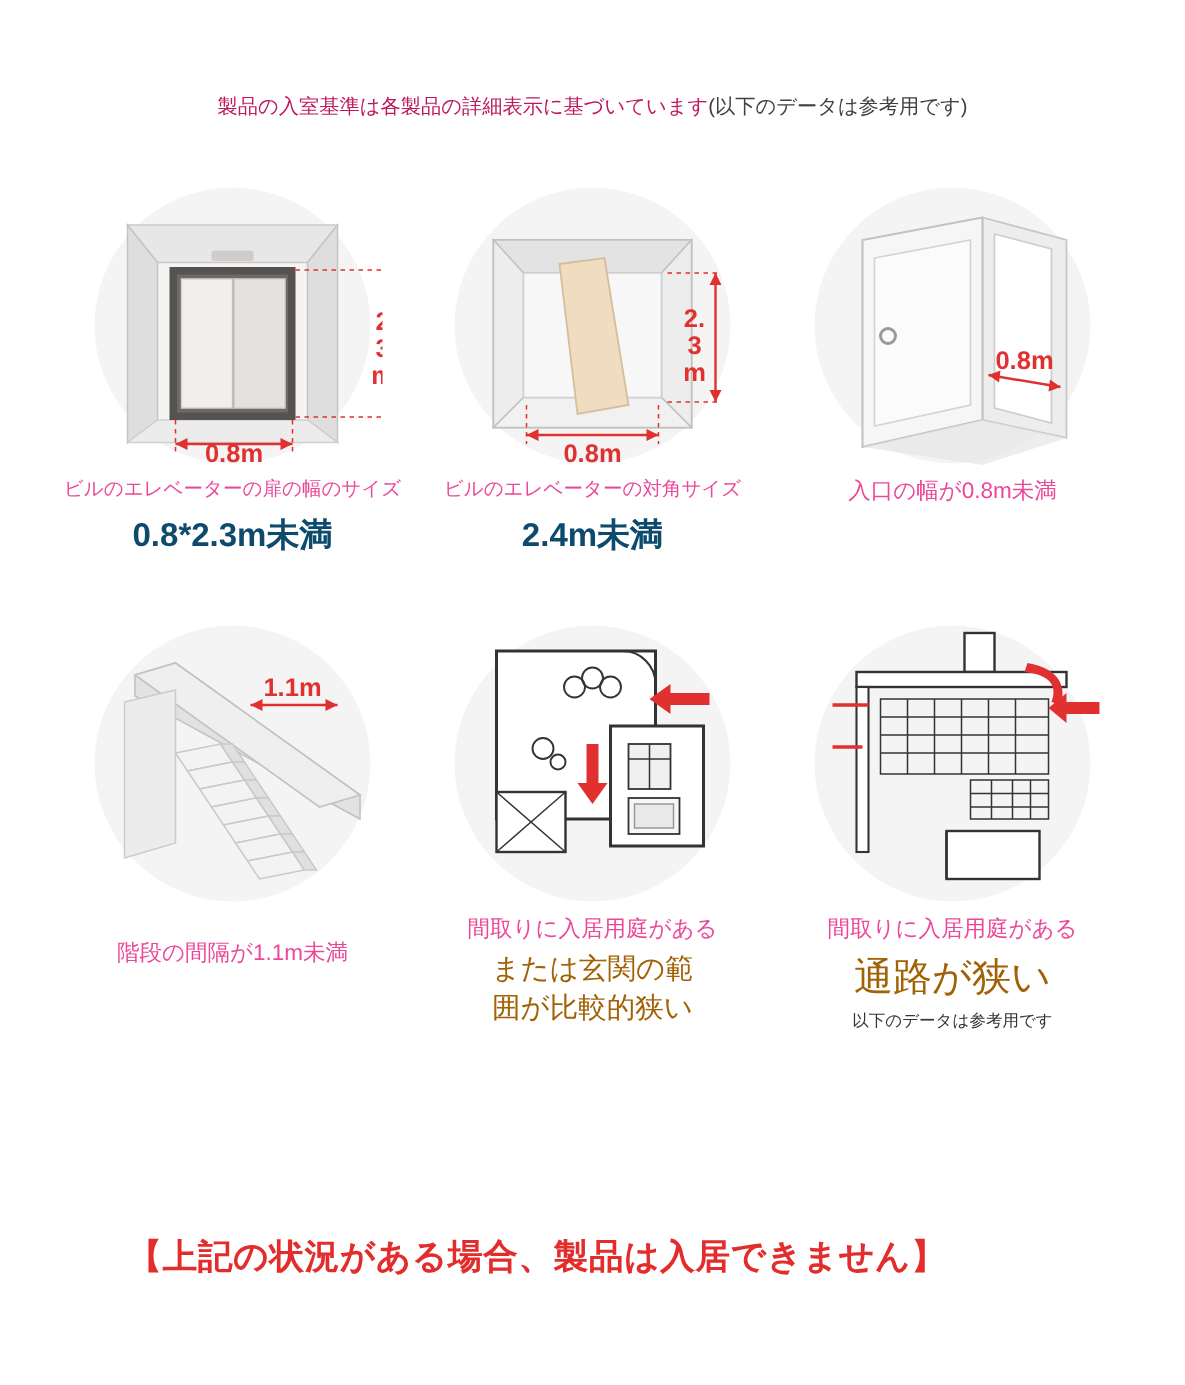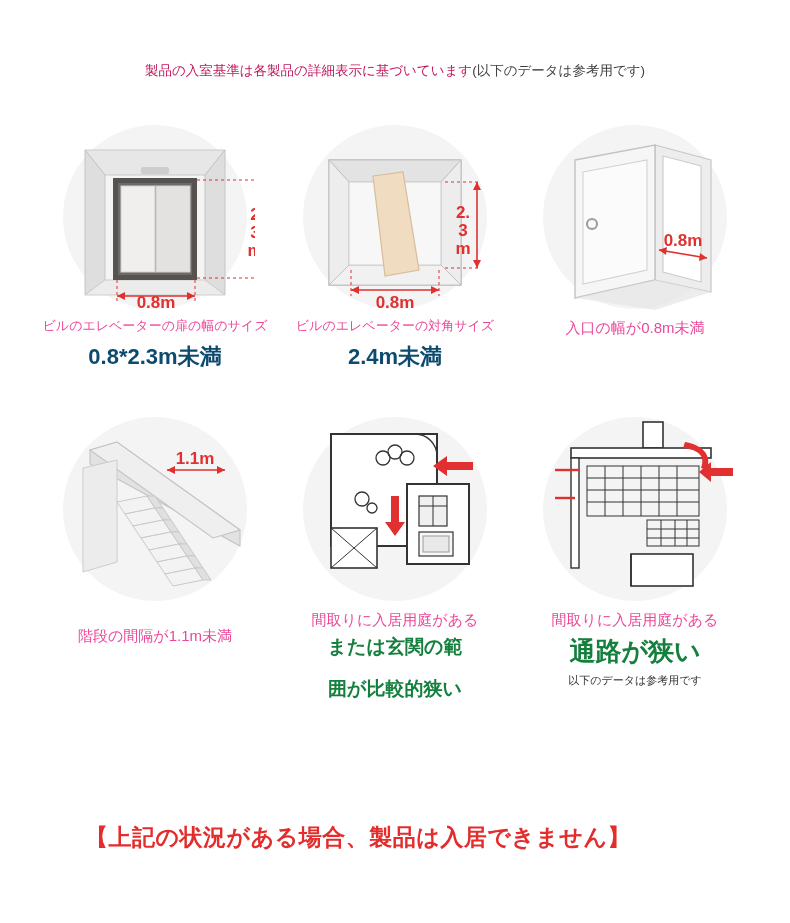--- a/index.html
+++ b/index.html
@@ -89,22 +89,22 @@
   }
   .cap-big {
     font-size: 22px;
     font-weight: bold;
     color: #0c4a6e;
     line-height: 1.35;
     margin-top: 6px;
   }
   .cap-mid {
     font-size: 19px;
-    font-weight: bold;
-    color: #15803d;
+    font-weight: normal;
+    color: #a16207;
     line-height: 1.35;
     margin-top: 4px;
   }
   .cap-tiny {
     font-size: 11px;
     color: #333;
     margin-top: 4px;
   }
 
   
@@ -312,21 +312,21 @@
 
           <g fill="#e03030">
             <polygon points="178,50 152,50 152,44 138,54 152,64 152,58 178,58"></polygon>
             <polygon points="96,84 96,110 90,110 100,124 110,110 104,110 104,84"></polygon>
           </g>
         </svg>
       </div>
       <div class="caption">
         <div class="cap-small" style="font-size:15px;">間取りに入居用庭がある</div>
         <div class="cap-mid">または玄関の範</div>
-        <div class="cap-mid" style="margin-top:16px;">囲が比較的狭い</div>
+        <div class="cap-mid" style="margin-top:0;">囲が比較的狭い</div>
       </div>
     </div>
 
     <div class="cell row2-cell" style="margin-top:40px;">
       <div class="art">
         <div class="blob"></div>
         <svg width="200" height="195" viewBox="0 0 200 195">
 
           <rect x="108" y="10" width="20" height="26" fill="#fff" stroke="#333" stroke-width="1.6"></rect>
           <rect x="36" y="36" width="140" height="10" fill="#fff" stroke="#333" stroke-width="1.6"></rect>

